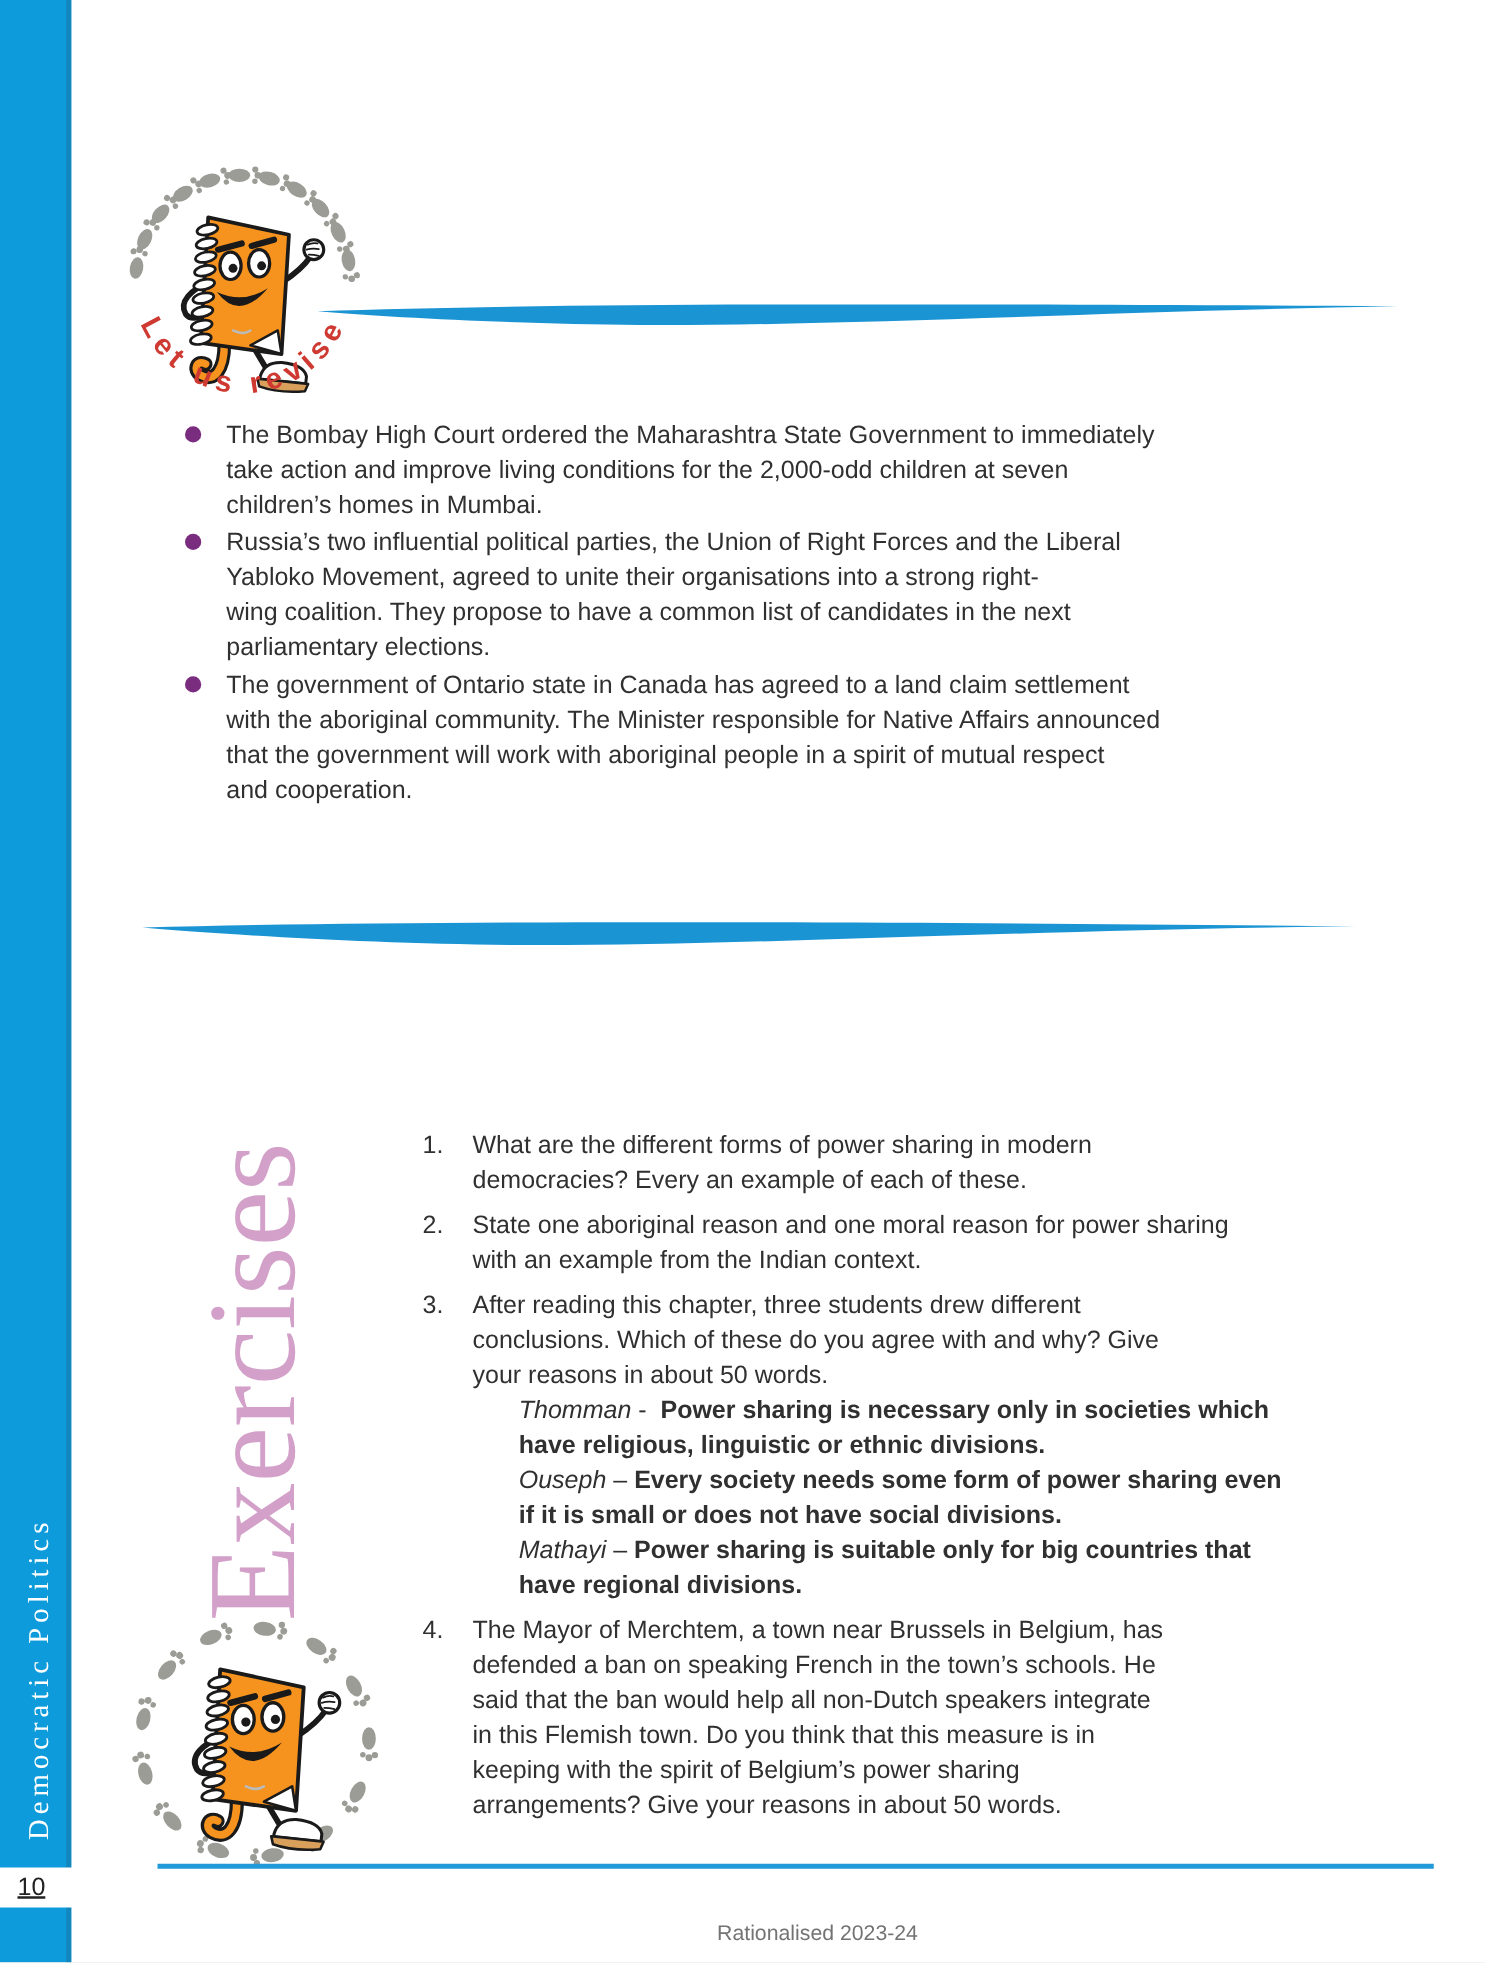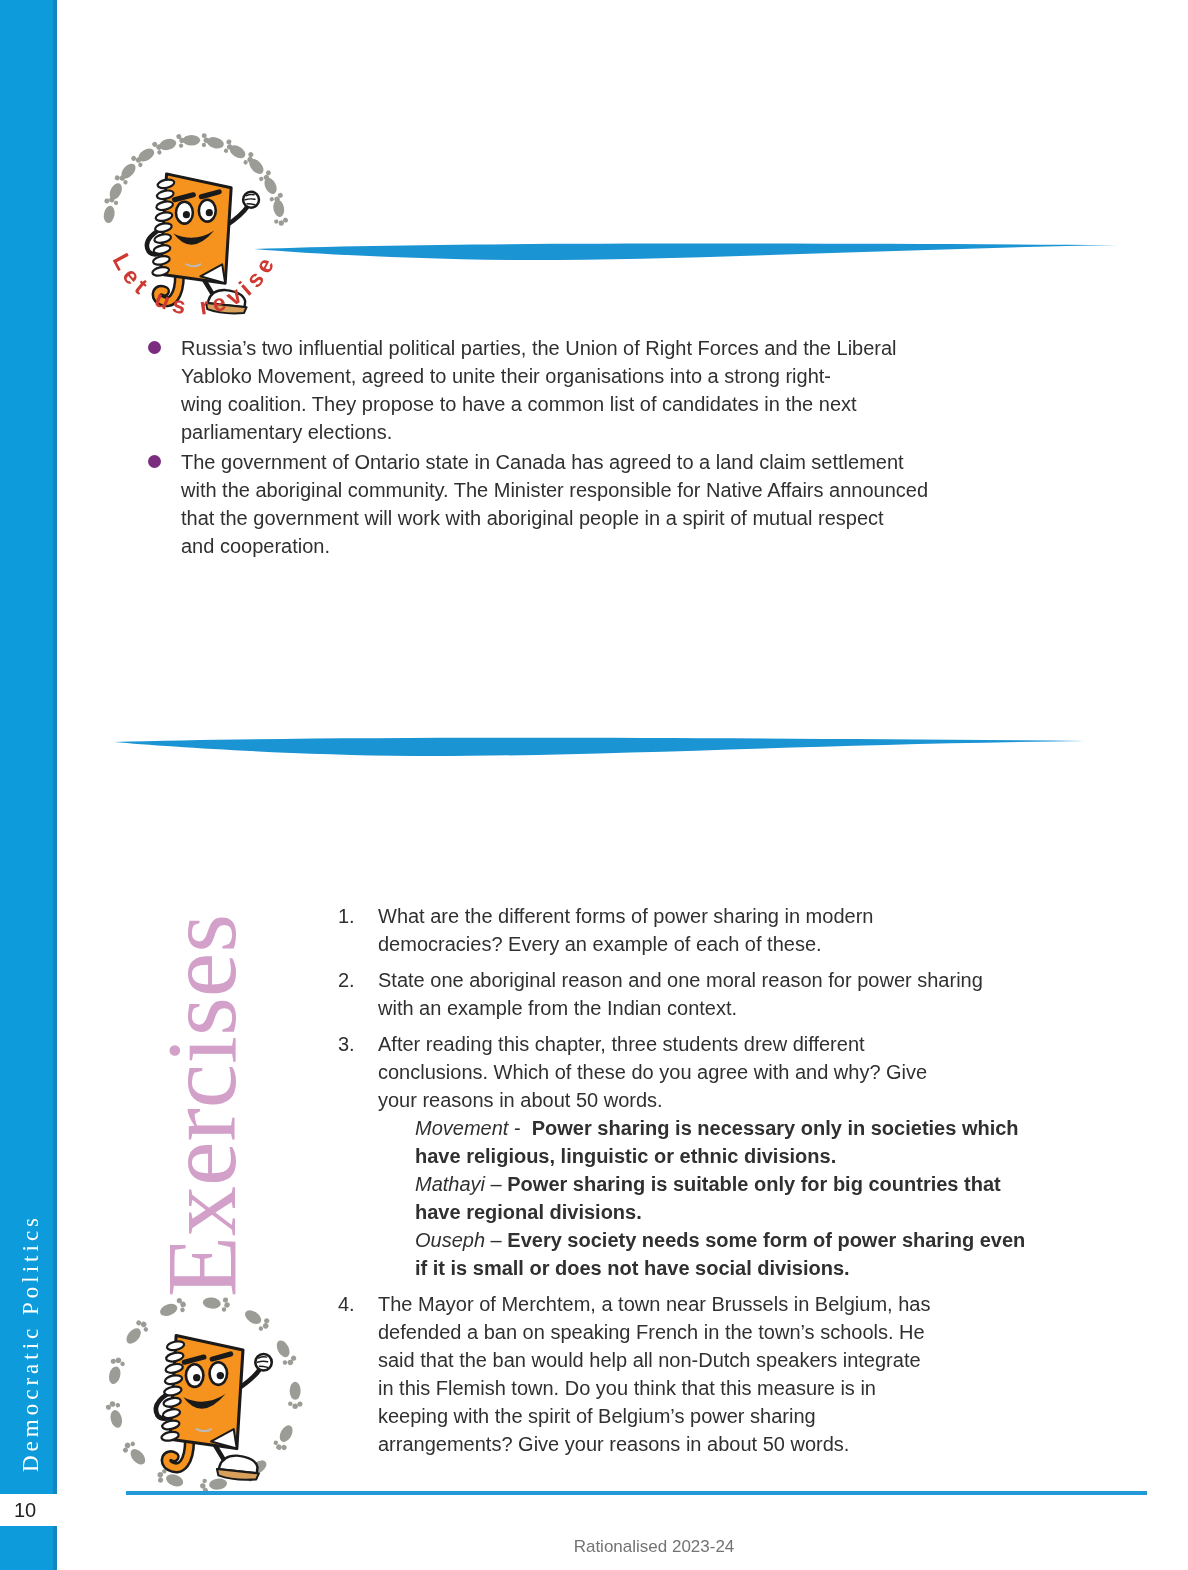--- a/index.html
+++ b/index.html
@@ -17,21 +17,21 @@
     position:absolute;left:16px;top:1472px;
     transform:rotate(-90deg);transform-origin:0 0;
     white-space:nowrap;color:#fff;
     font-family:"Liberation Serif",serif;font-size:23px;letter-spacing:4px;
     line-height:30px;
   }
   .page-num-band{
     position:absolute;left:0;top:1494px;width:60px;height:32px;background:#fff;
     display:flex;align-items:center;
   }
-  .page-num{font-size:20px;color:#222;margin-left:14px;}
+  .page-num{font-size:20px;color:#222;margin-left:14px;text-decoration:underline;}
   
   .swoosh{position:absolute;}
   .swoosh-top{left:252px;top:240px;}
   .swoosh-bottom{left:112px;top:734px;}
   
   .badge{position:absolute;}
   .badge-top{left:92px;top:132px;}
   .badge-bottom{left:98px;top:1288px;}
   .intro{
     position:absolute;left:248px;top:276px;width:820px;
@@ -151,20 +151,23 @@
       </text>
     </svg>
   </div>
 
   <svg class="swoosh swoosh-top" width="868" height="26" viewBox="0 0 868 26">
     <path d="M2,9 C200,2 500,3 866,5 C640,9 420,21 260,20 C160,19 60,14 2,9 Z" style="fill:var(--swoosh-blue)"></path>
   </svg>
 
 
   <ul class="bullet-list">
+    <li><span class="prewrap">The Bombay High Court ordered the Maharashtra State Government to immediately
+take action and improve living conditions for the 2,000-odd children at seven
+children’s homes in Mumbai.</span></li>
     <li><span class="prewrap">Russia’s two influential political parties, the Union of Right Forces and the Liberal
 Yabloko Movement, agreed to unite their organisations into a strong right-
 wing coalition. They propose to have a common list of candidates in the next
 parliamentary elections.</span></li>
     <li><span class="prewrap">The government of Ontario state in Canada has agreed to a land claim settlement
 with the aboriginal community. The Minister responsible for Native Affairs announced
 that the government will work with aboriginal people in a spirit of mutual respect
 and cooperation.</span></li>
   </ul>
 
@@ -187,26 +190,26 @@
       <div class="qtext"><span class="prewrap">State one aboriginal reason and one moral reason for power sharing
 with an example from the Indian context.</span></div>
     </div>
 
     <div class="question">
       <span class="qnum">3.</span>
       <div class="qtext">
         <span class="prewrap">After reading this chapter, three students drew different
 conclusions. Which of these do you agree with and why? Give
 your reasons in about 50 words.</span>
-        <div class="subitem"><span class="sub-name">Movement</span><span class="sub-sep"> -  </span><span class="sub-text">Power sharing is necessary only in societies which
+        <div class="subitem"><span class="sub-name">Thomman</span><span class="sub-sep"> -  </span><span class="sub-text">Power sharing is necessary only in societies which
 have religious, linguistic or ethnic divisions.</span></div>
+        <div class="subitem"><span class="sub-name">Ouseph</span><span class="sub-sep"> – </span><span class="sub-text">Every society needs some form of power sharing even
+if it is small or does not have social divisions.</span></div>
         <div class="subitem"><span class="sub-name">Mathayi</span><span class="sub-sep"> – </span><span class="sub-text">Power sharing is suitable only for big countries that
 have regional divisions.</span></div>
-        <div class="subitem"><span class="sub-name">Ouseph</span><span class="sub-sep"> – </span><span class="sub-text">Every society needs some form of power sharing even
-if it is small or does not have social divisions.</span></div>
       </div>
     </div>
 
     <div class="question">
       <span class="qnum">4.</span>
       <div class="qtext"><span class="prewrap">The Mayor of Merchtem, a town near Brussels in Belgium, has
 defended a ban on speaking French in the town’s schools.  He
 said that the ban would help all non-Dutch speakers integrate
 in this Flemish town. Do you think that this measure is in
 keeping with the spirit of Belgium’s power sharing

